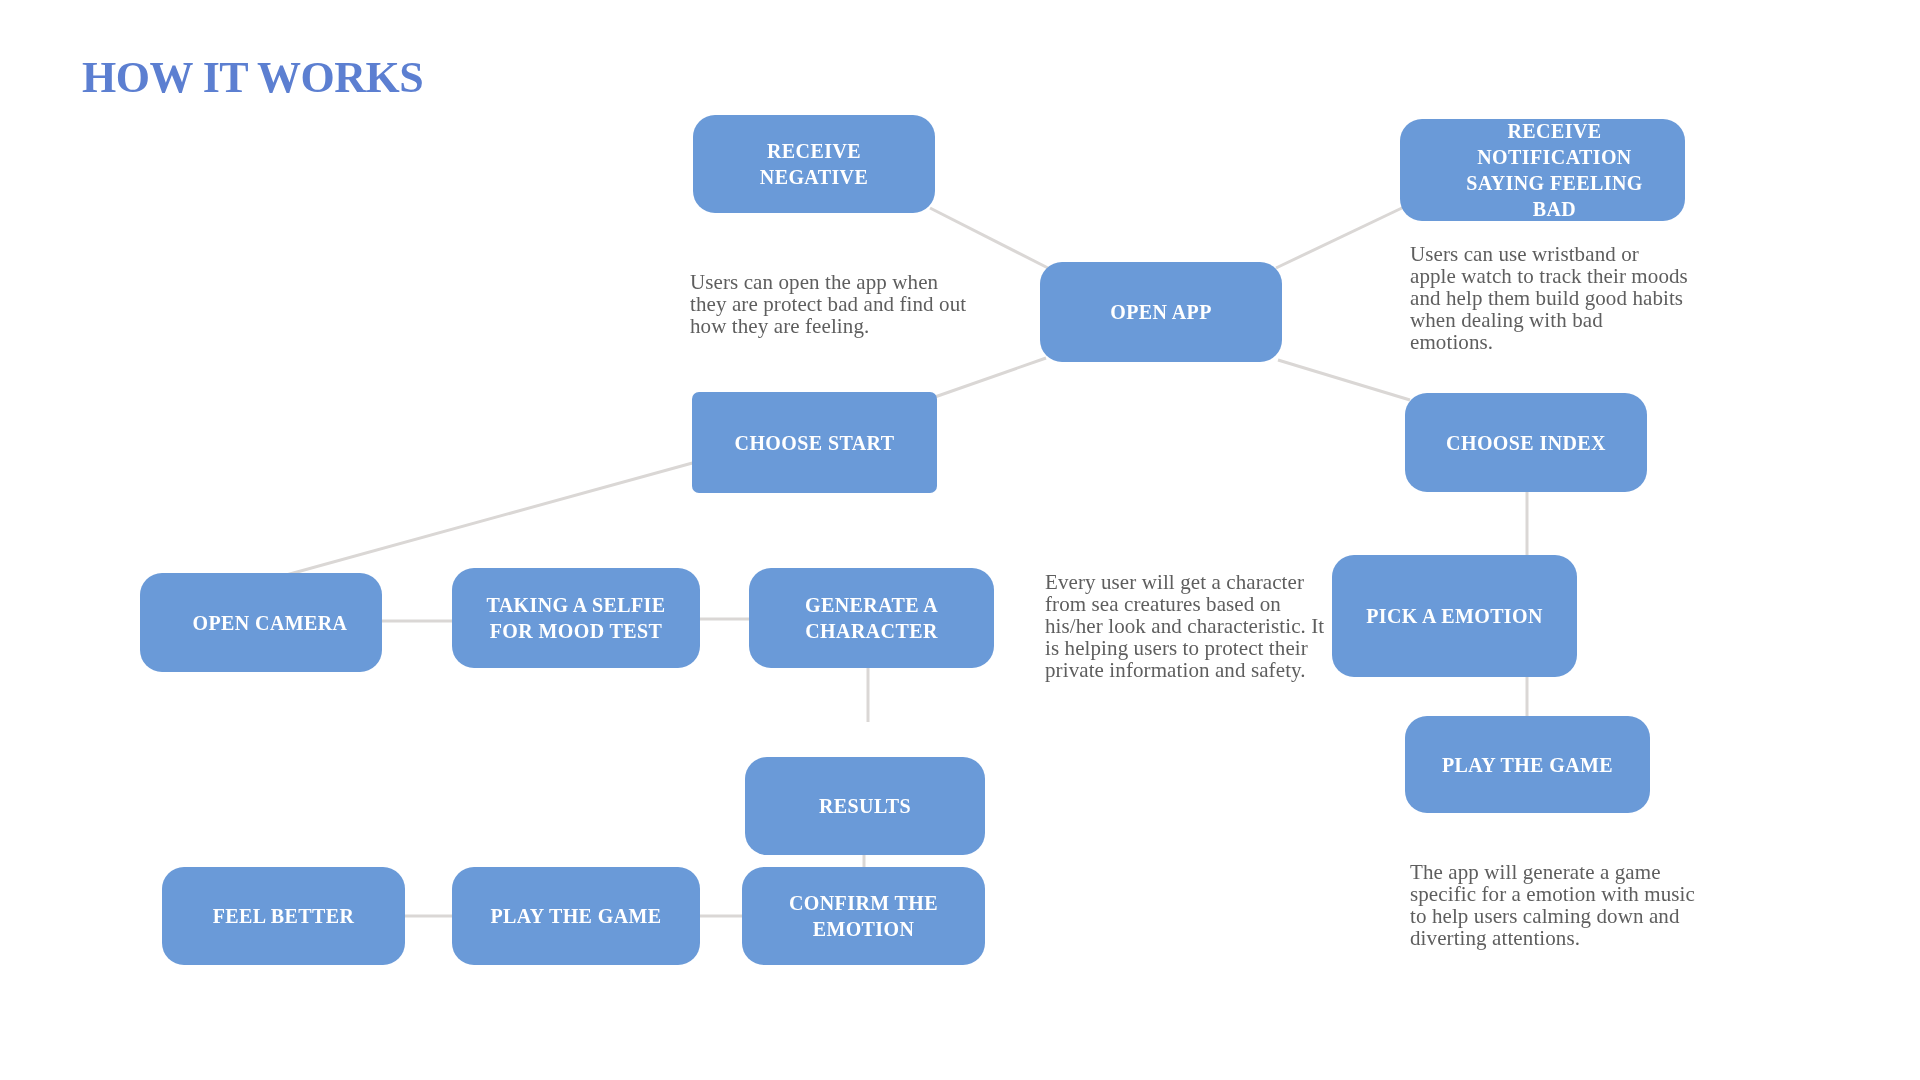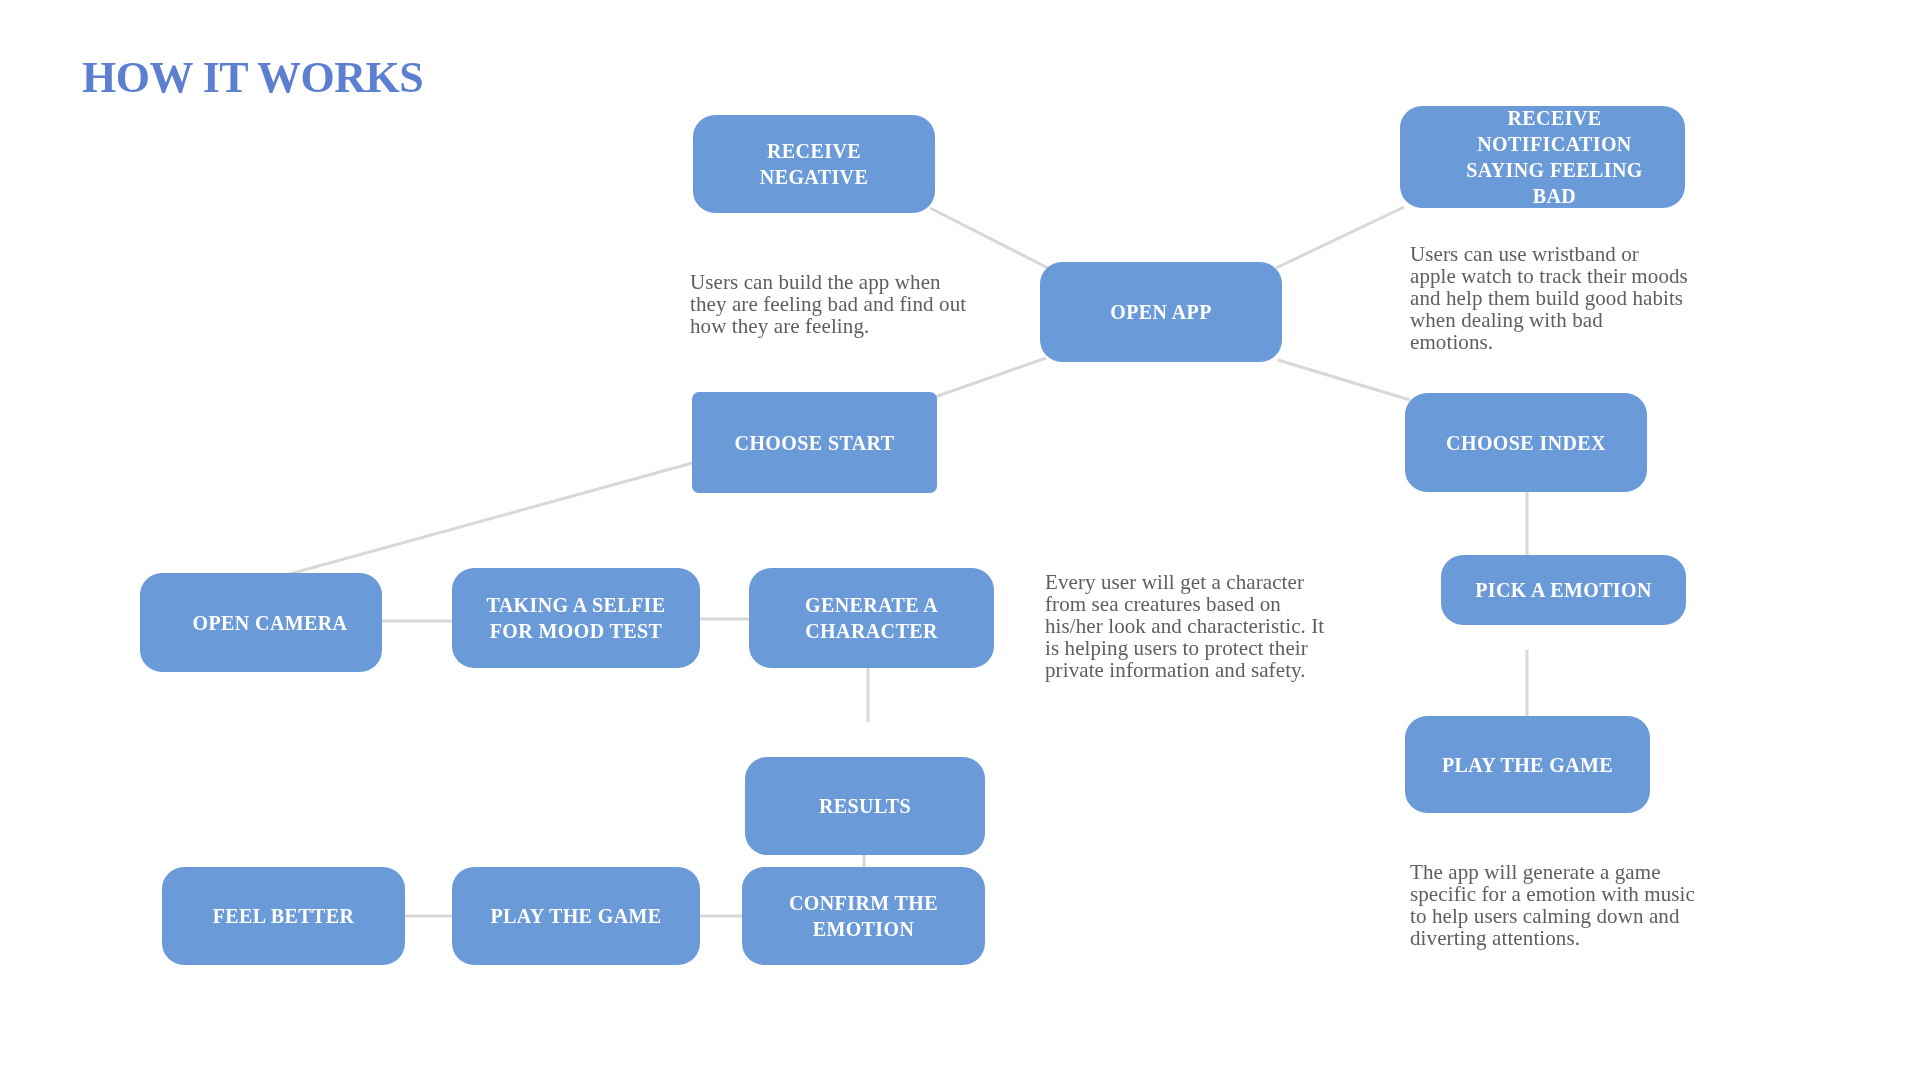--- a/index.html
+++ b/index.html
@@ -64,56 +64,56 @@
       <line x1="864" y1="816" x2="864" y2="869" stroke="#DAD7D5" stroke-width="3"></line>
       <line x1="744" y1="916" x2="698" y2="916" stroke="#DAD7D5" stroke-width="3"></line>
       <line x1="454" y1="916" x2="403" y2="916" stroke="#DAD7D5" stroke-width="3"></line>
       <line x1="1527" y1="490" x2="1527" y2="557" stroke="#DAD7D5" stroke-width="3"></line>
       <line x1="1527" y1="650" x2="1527" y2="718" stroke="#DAD7D5" stroke-width="3"></line>
     </svg>
   <h1 class="page-title">HOW IT WORKS</h1>
 <div class="node" style="left: 693px; top: 115px; width: 242px; height: 98px;">
       <span>RECEIVE NEGATIVE</span>
     </div>
-    <div class="node" style="left: 1400px; top: 106px; width: 285px; height: 102px; padding-left: 44px;">
+    <div class="node" style="left: 1400px; top: 119px; width: 285px; height: 102px; padding-left: 44px;">
       <span>RECEIVE NOTIFICATION SAYING FEELING BAD</span>
     </div>
     <div class="node" style="left: 1040px; top: 262px; width: 242px; height: 100px;">
       <span>OPEN APP</span>
     </div>
     <div class="node" style="left: 692px; top: 392px; width: 245px; height: 101px; border-radius: 7px;">
       <span>CHOOSE START</span>
     </div>
     <div class="node" style="left: 1405px; top: 393px; width: 242px; height: 99px;">
       <span>CHOOSE INDEX</span>
     </div>
     <div class="node" style="left: 140px; top: 573px; width: 242px; height: 99px; padding-left: 38px;">
       <span>OPEN CAMERA</span>
     </div>
     <div class="node" style="left: 452px; top: 568px; width: 248px; height: 100px;">
       <span>TAKING A SELFIE FOR MOOD TEST</span>
     </div>
     <div class="node" style="left: 749px; top: 568px; width: 245px; height: 100px;">
       <span>GENERATE A CHARACTER</span>
     </div>
-    <div class="node" style="left: 1441px; top: 555px; width: 245px; height: 70px;">
+    <div class="node" style="left: 1332px; top: 555px; width: 245px; height: 122px;">
       <span>PICK A EMOTION</span>
     </div>
     <div class="node" style="left: 745px; top: 757px; width: 240px; height: 98px;">
       <span>RESULTS</span>
     </div>
     <div class="node" style="left: 1405px; top: 716px; width: 245px; height: 97px;">
       <span>PLAY THE GAME</span>
     </div>
     <div class="node" style="left: 162px; top: 867px; width: 243px; height: 98px;">
       <span>FEEL BETTER</span>
     </div>
     <div class="node" style="left: 452px; top: 867px; width: 248px; height: 98px;">
       <span>PLAY THE GAME</span>
     </div>
     <div class="node" style="left: 742px; top: 867px; width: 243px; height: 98px;">
       <span>CONFIRM THE EMOTION</span>
     </div>
-    <p class="note" style="left: 690px; top: 271px; width: 290px; margin: 0px;">Users can build the app when they are feeling bad and find out how they are feeling.</p>
+    <p class="note" style="left: 690px; top: 271px; width: 290px; margin: 0px;">Users can open the app when they are protect bad and find out how they are feeling.</p>
     <p class="note" style="left: 1410px; top: 243px; width: 280px; margin: 0px;">Users can use wristband or apple watch to track their moods and help them build good habits when dealing with bad emotions.</p>
     <p class="note" style="left: 1045px; top: 571px; width: 295px; margin: 0px;">Every user will get a character from sea creatures based on his/her look and characteristic. It is helping users to protect their private information and safety.</p>
     <p class="note" style="left: 1410px; top: 861px; width: 290px; margin: 0px;">The app will generate a game specific for a emotion with music to help users calming down and diverting attentions.</p>
   </div>
 
 </body></html>

